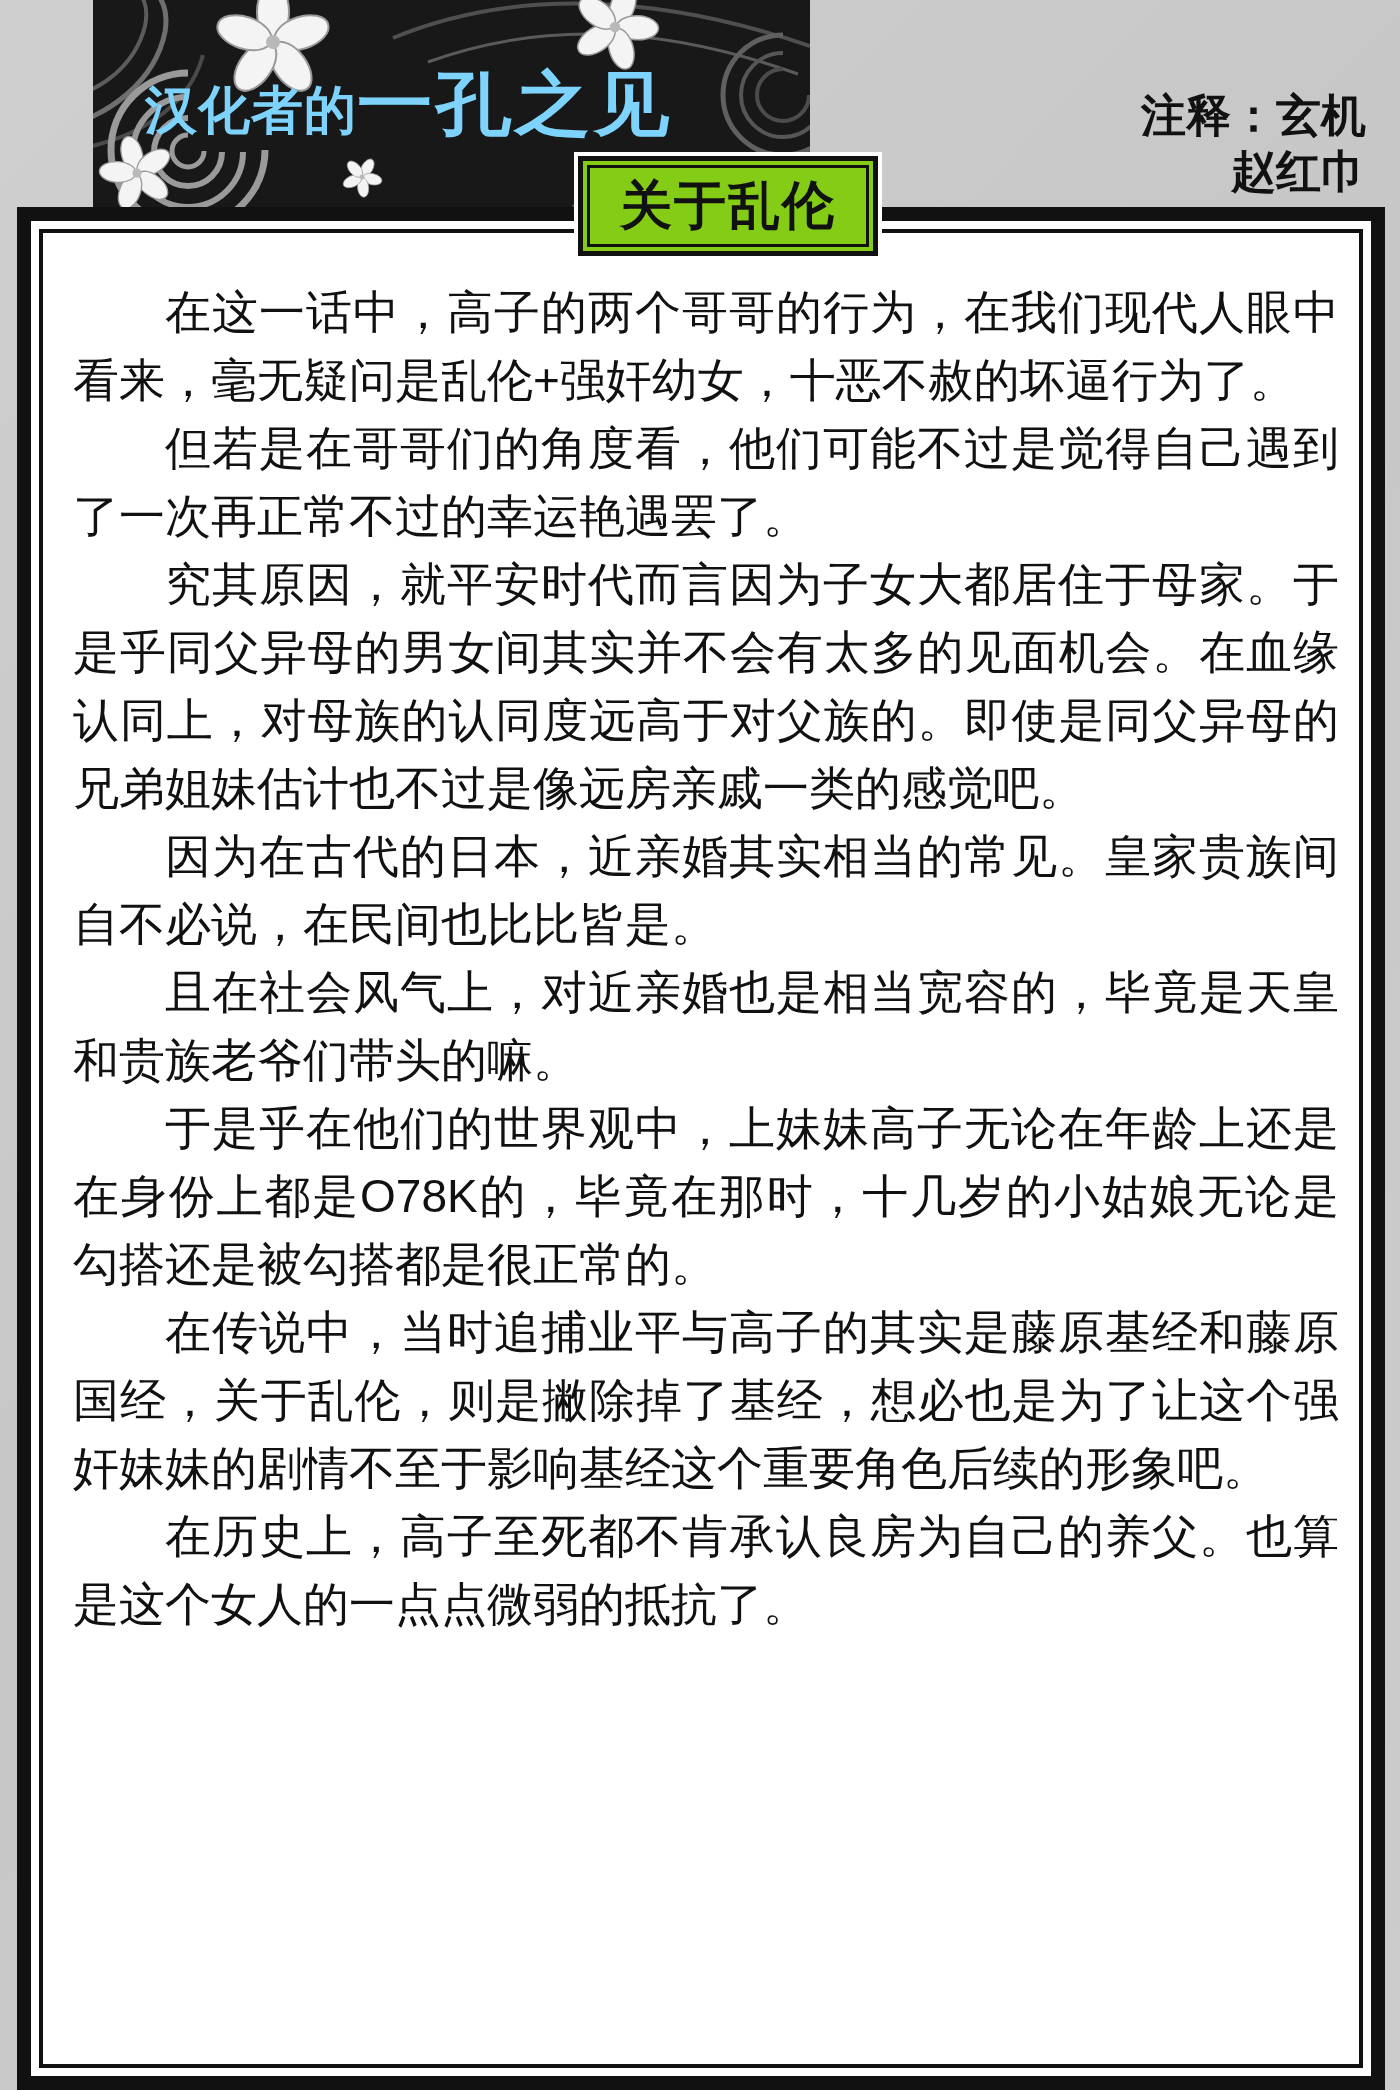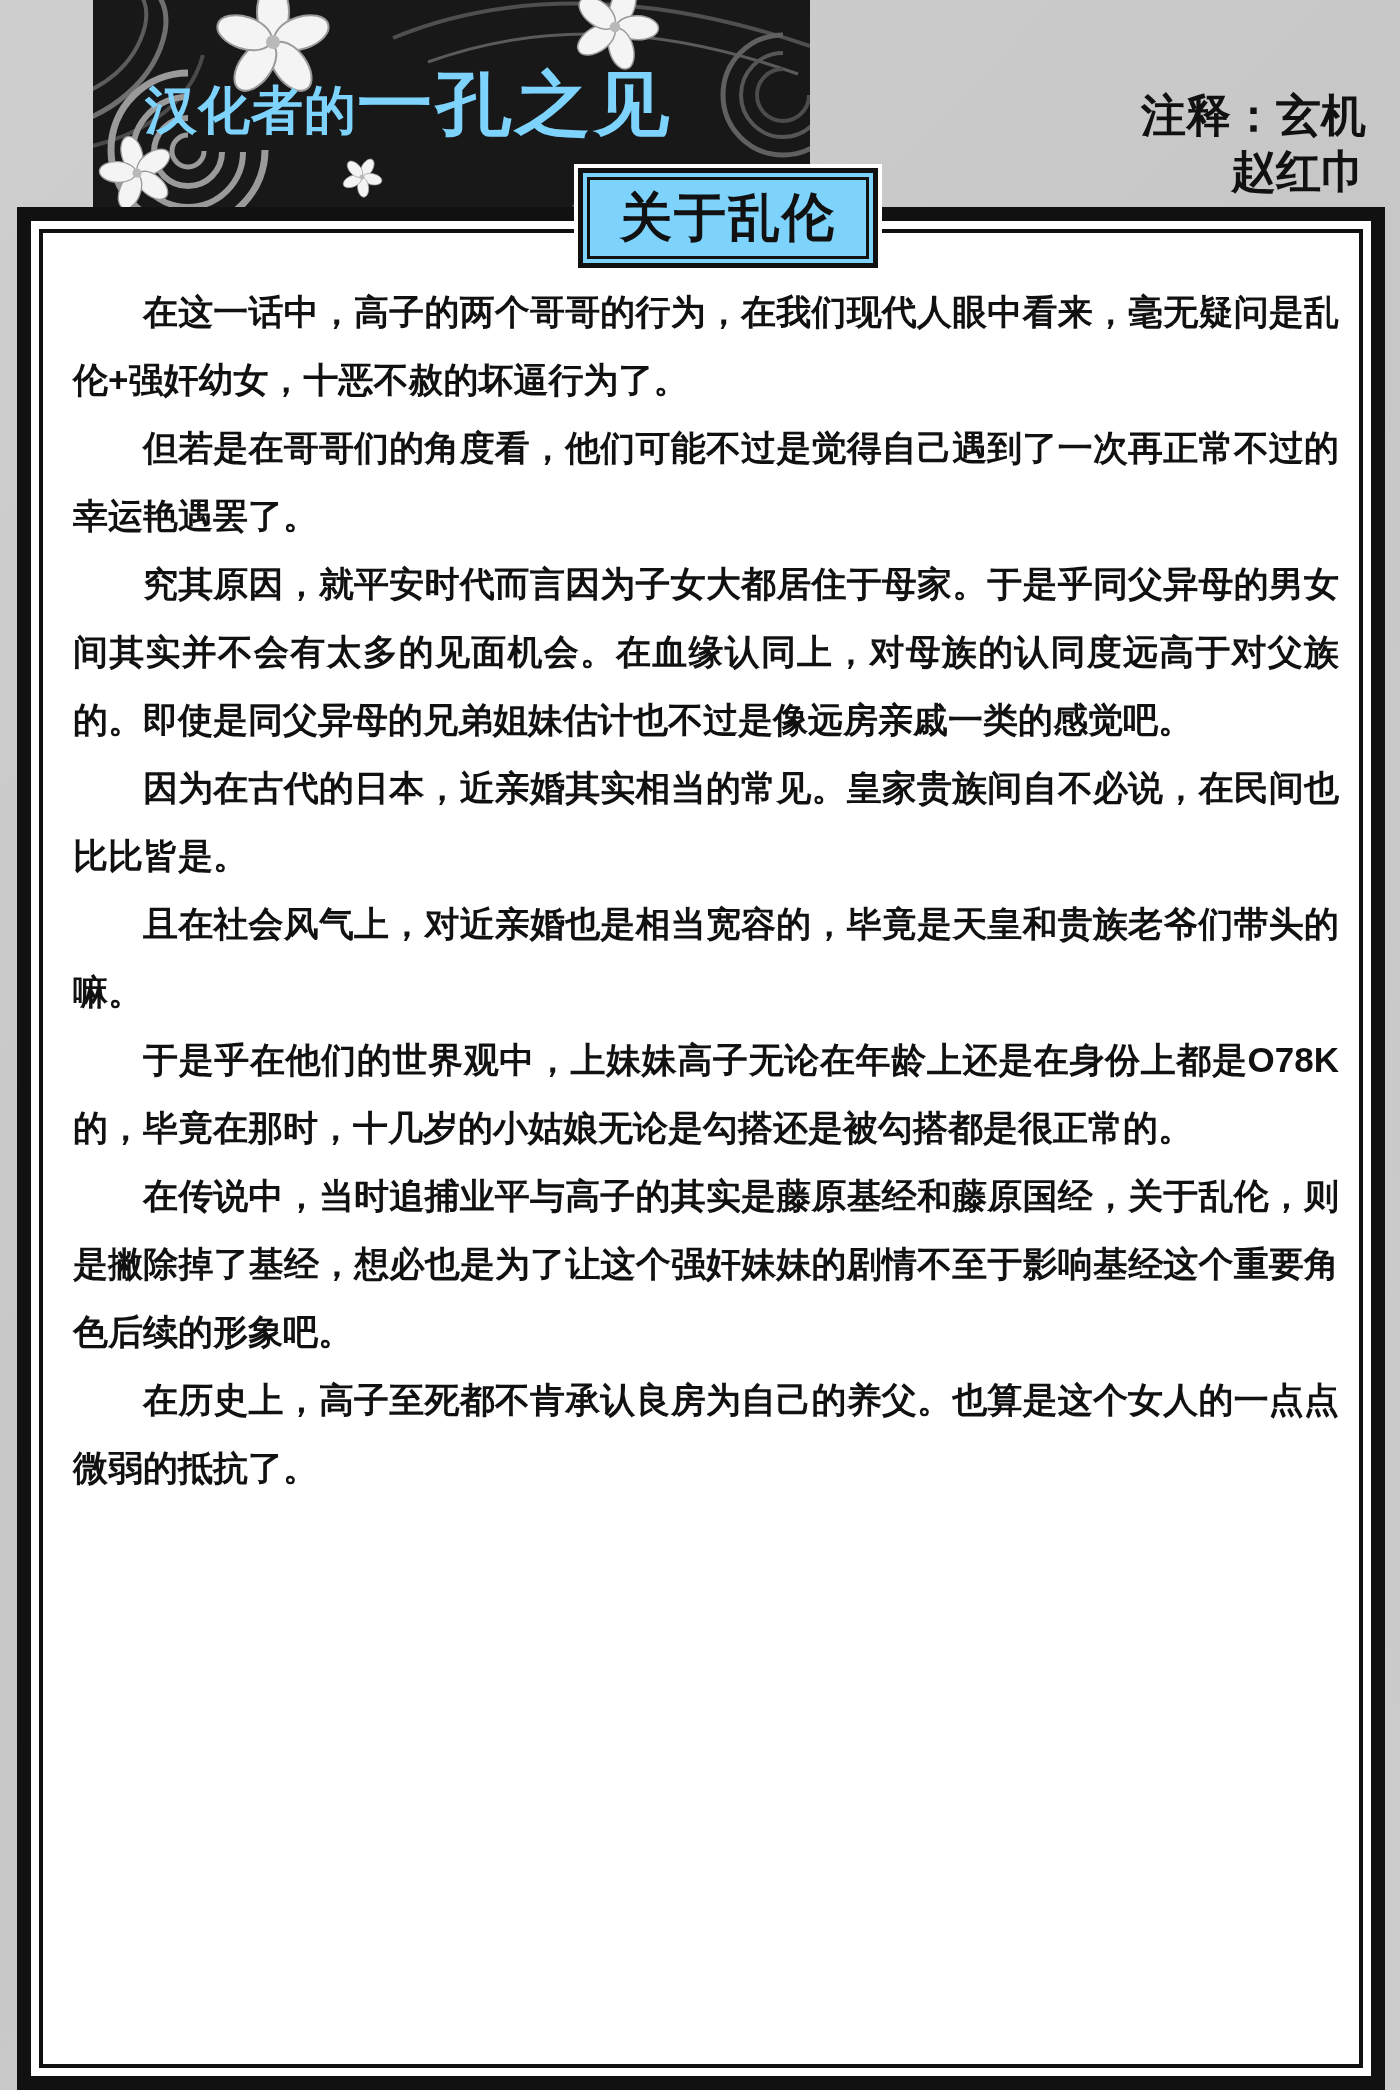--- a/index.html
+++ b/index.html
@@ -24,42 +24,42 @@
   .banner-prefix{font-size:52px;letter-spacing:1px;}
   .banner-main{font-size:70px;letter-spacing:3px;transform:scaleX(1.08);transform-origin:left bottom;}
   
   .credits{
     position:absolute;right:34px;top:88px;
     text-align:right;font-weight:bold;font-size:45px;line-height:1.25;
     white-space:nowrap;
   }
   
   .subtitle-box{
-    position:absolute;left:578px;top:168px;width:300px;height:100px;
-    background:#7dd3fc;border:5px solid #111;outline:4px solid #fff;
+    position:absolute;left:578px;top:156px;width:300px;height:100px;
+    background:#84cc16;border:5px solid #111;outline:4px solid #fff;
     box-sizing:border-box;z-index:6;
   }
   .subtitle-inner{
     position:absolute;inset:4px;border:3px solid #111;
     display:flex;align-items:center;justify-content:center;
   }
   .subtitle-label{font-size:52px;font-weight:bold;letter-spacing:2px;}
   
   .main-box{
     position:absolute;left:17px;top:207px;width:1368px;height:1883px;
     box-sizing:border-box;background:#fff;border:14px solid #111;
   }
   .main-box-inner{
     position:absolute;left:8px;top:8px;right:8px;bottom:8px;
     border:4px solid #111;
     overflow:hidden;
   }
   .article{
     padding:45px 20px 0 30px;
-    font-size:35px;font-weight:bold;line-height:68px;
+    font-size:46px;font-weight:normal;line-height:68px;
     text-align:justify;
   }
   .article p{margin:0;text-indent:2em;}
 </style>
 </head>
 <body>
 
 <div class="banner">
   <svg width="717" height="207" viewBox="0 0 717 207">
     <defs>

